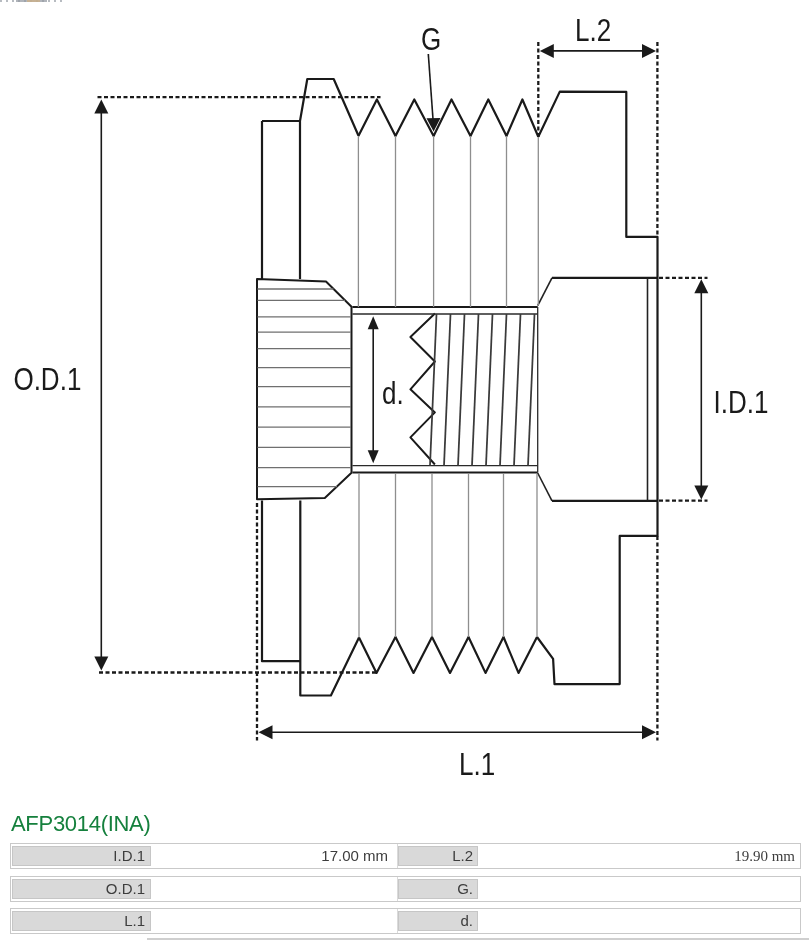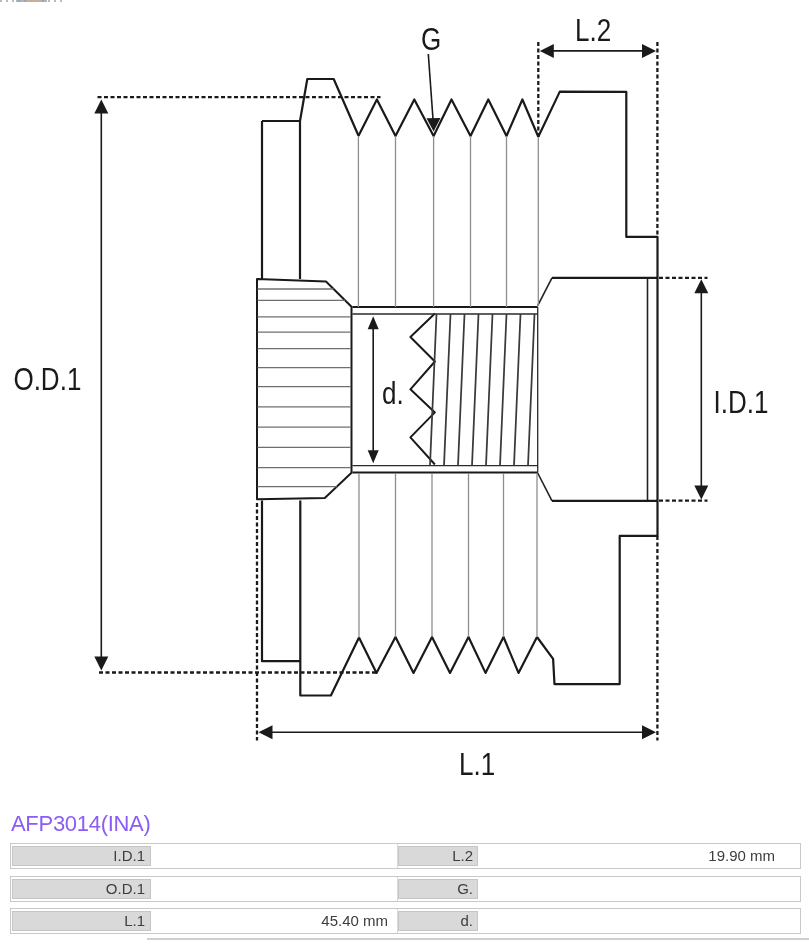--- a/index.html
+++ b/index.html
@@ -1,27 +1,27 @@
 <!DOCTYPE html>
 <html><head>
 <meta charset="utf-8">
 <style>
   html,body{margin:0;padding:0;background:#fff;}
   body{width:809px;height:946px;position:relative;font-family:"Liberation Sans",sans-serif;overflow:hidden;}
   #wrap{position:absolute;left:0;top:0;width:809px;height:946px;transform:translateZ(0);}
-  .title{position:absolute;left:11px;top:811px;font-size:22px;color:#8b5cf6;letter-spacing:-0.3px;}
+  .title{position:absolute;left:11px;top:811px;font-size:22px;color:#15803d;letter-spacing:-0.3px;}
   .row{position:absolute;left:10px;width:789px;height:24px;border:1px solid #c9c9c9;background:#fff;}
   .g1{position:absolute;left:1px;top:2px;width:139px;height:20px;background:#d9d9d9;border:1px solid #c6c6c6;box-sizing:border-box;}
   .g2{position:absolute;left:387px;top:2px;width:80px;height:20px;background:#d9d9d9;border:1px solid #c6c6c6;box-sizing:border-box;}
   .vl{position:absolute;left:385.5px;top:0;bottom:0;width:1px;background:#dadada;}
   .t{position:absolute;top:0;height:24px;line-height:24px;font-size:15px;color:#3d3d3d;text-align:right;}
   .l1{left:0;width:134px;}
   .v1{left:150px;width:227px;}
   .l2{left:387px;width:75px;}
-  .v2{left:458px;width:306px;}
+  .v2{left:478px;width:306px;font-family:Liberation Serif, serif;}
 </style>
 </head>
 <body>
 <div id="wrap">
 
 <div style="position:absolute;left:0;top:0;width:65px;height:2px;background:repeating-linear-gradient(90deg,#989ea6 0,#989ea6 2.5px,#fff 2.5px,#fff 6px);opacity:.7"></div>
 <div style="position:absolute;left:16px;top:0;width:31px;height:2px;background:#979ca4;opacity:.75"></div>
 <div style="position:absolute;left:27px;top:0;width:13px;height:2px;background:#cbb089;opacity:.8"></div>
 
 <svg width="809" height="809" viewBox="0 0 809 809" style="position:absolute;left:0;top:0">
@@ -147,32 +147,32 @@
   </g>
 </svg>
 
 <div class="title">AFP3014(INA)</div>
 
 <div class="row" style="top:843px;">
   <div class="g1"></div>
       <div class="g2"></div>
       <div class="vl"></div>
   <span class="t l1">I.D.1</span>
+      <span class="t v1">17.00 mm</span>
   <span class="t l2">L.2</span>
       <span class="t v2">19.90 mm</span>
 </div>
 <div class="row" style="top:876px;">
   <div class="g1"></div>
       <div class="g2"></div>
       <div class="vl"></div>
   <span class="t l1">O.D.1</span>
   <span class="t l2">G.</span>
 </div>
 <div class="row" style="top:908px;">
   <div class="g1"></div>
       <div class="g2"></div>
       <div class="vl"></div>
   <span class="t l1">L.1</span>
-      <span class="t v1">45.40 mm</span>
   <span class="t l2">d.</span>
 </div>
 <div style="position:absolute;left:147px;top:938px;width:662px;height:1.5px;background:#cfcfcf;"></div>
 </div>
 
 </body></html>

